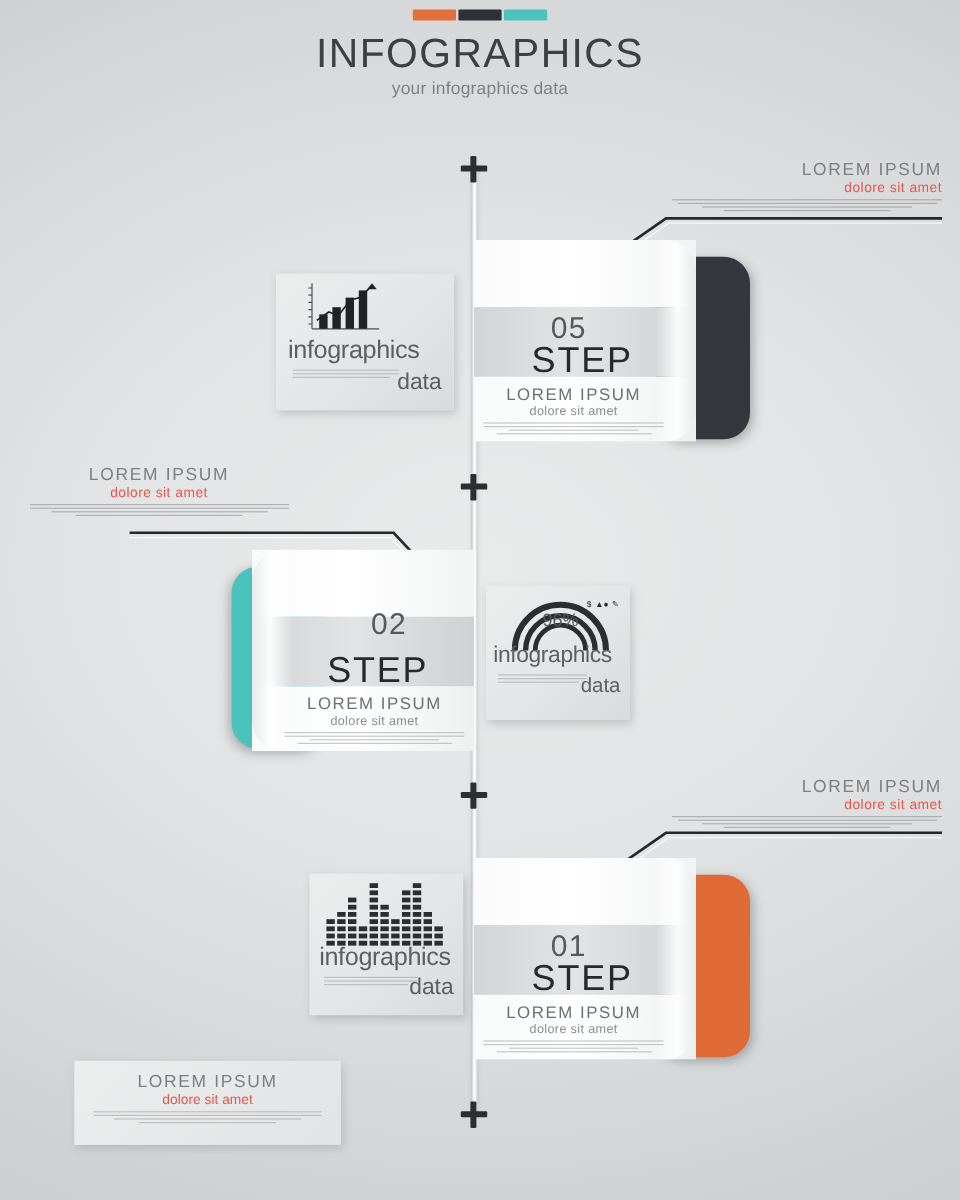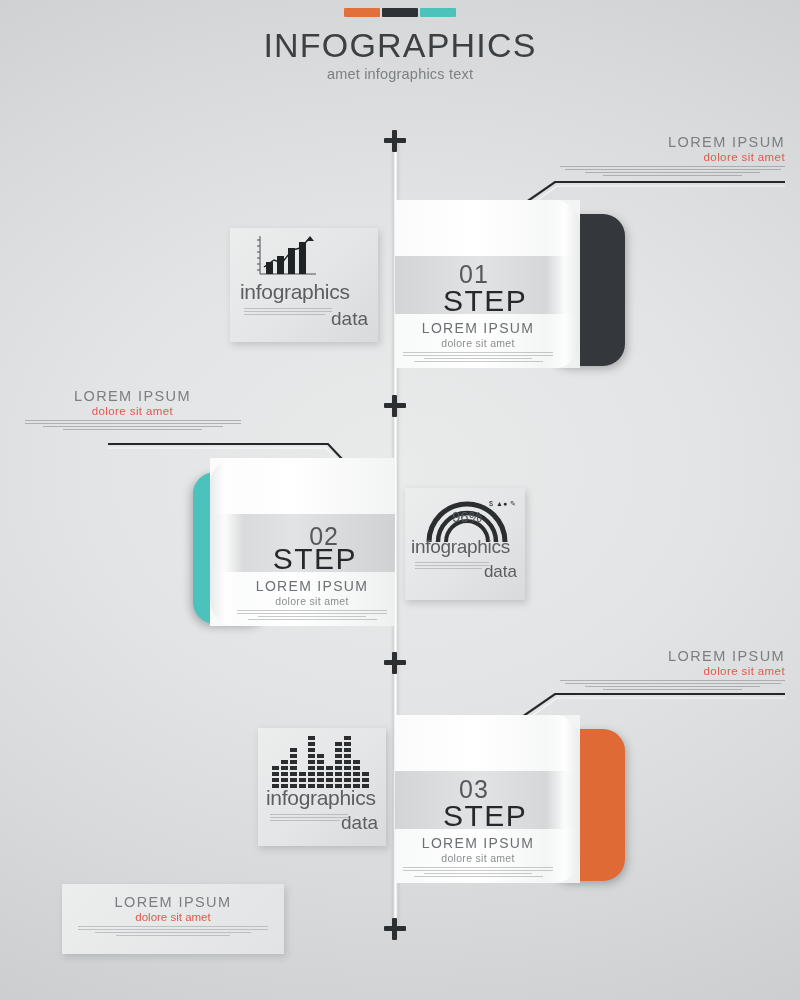--- a/index.html
+++ b/index.html
@@ -78,21 +78,21 @@
 
 <div id="stage">
 
   <div class="hdr">
     <div class="hdr-bars">
       <i style="background:#e2703a"></i>
       <i style="background:#2e3236"></i>
       <i style="background:#4cc2bd"></i>
     </div>
     <div class="t-info">INFOGRAPHICS</div>
-    <div class="t-sub">amet infographics text</div>
+    <div class="t-sub">your infographics data</div>
   </div>
 
   <div class="spine"></div>
   <div class="plus" style="left:384px;top:130px"></div>
   <div class="plus" style="left:384px;top:395px"></div>
   <div class="plus" style="left:384px;top:652px"></div>
   <div class="plus" style="left:384px;top:918px"></div>
 
   <svg class="leader" style="left:440px;top:160px;width:350px;height:100px" viewBox="0 0 350 100">
     <polyline points="345,22 115,22 20,88" fill="none" stroke="#24282b" stroke-width="2.2"></polyline>
@@ -109,21 +109,21 @@
     </div>
   </div>
 
   <div class="step" style="left:395px;top:200px;width:230px;height:180px">
     <div class="page right" style="background:#34383c"></div>
     <div class="panel" style="left:0;width:185px">
       <div class="band b1"></div>
       <div class="band b2"></div>
       <div class="band b3"></div>
       <div class="curl right"></div>
-      <div class="num" style="left:64px;top:60px">01</div>
+      <div class="num" style="left:64px;top:60px">05</div>
       <div class="stp" style="left:48px;top:84px">STEP</div>
       <div class="cap" style="left:8px;top:120px;width:150px">
         <div class="c1">LOREM IPSUM</div>
         <div class="c2">dolore sit amet</div>
         <div class="lines">
           <i style="width:100%"></i>
             <i style="width:100%"></i>
             <i style="width:72%"></i>
             <i style="width:86%"></i>
         </div>
@@ -174,21 +174,21 @@
     </div>
   </div>
 
   <div class="step" style="left:193px;top:458px;width:202px;height:180px">
     <div class="page left" style="background:#4cc2bd"></div>
     <div class="panel" style="right:0;width:185px">
       <div class="band b1"></div>
       <div class="band b2"></div>
       <div class="band b3"></div>
       <div class="curl left"></div>
-      <div class="num" style="right:56px;top:64px">02</div>
+      <div class="num" style="right:56px;top:48px">02</div>
       <div class="stp" style="right:38px;top:84px">STEP</div>
       <div class="cap" style="right:8px;top:120px;width:150px">
         <div class="c1">LOREM IPSUM</div>
         <div class="c2">dolore sit amet</div>
         <div class="lines">
           <i style="width:100%"></i>
             <i style="width:100%"></i>
             <i style="width:72%"></i>
             <i style="width:86%"></i>
         </div>
@@ -235,21 +235,21 @@
     </div>
   </div>
 
   <div class="step" style="left:395px;top:715px;width:230px;height:180px">
     <div class="page right" style="background:#df6a35"></div>
     <div class="panel" style="left:0;width:185px">
       <div class="band b1"></div>
       <div class="band b2"></div>
       <div class="band b3"></div>
       <div class="curl right"></div>
-      <div class="num" style="left:64px;top:60px">03</div>
+      <div class="num" style="left:64px;top:60px">01</div>
       <div class="stp" style="left:48px;top:84px">STEP</div>
       <div class="cap" style="left:8px;top:120px;width:150px">
         <div class="c1">LOREM IPSUM</div>
         <div class="c2">dolore sit amet</div>
         <div class="lines">
           <i style="width:100%"></i>
             <i style="width:100%"></i>
             <i style="width:72%"></i>
             <i style="width:86%"></i>
         </div>

